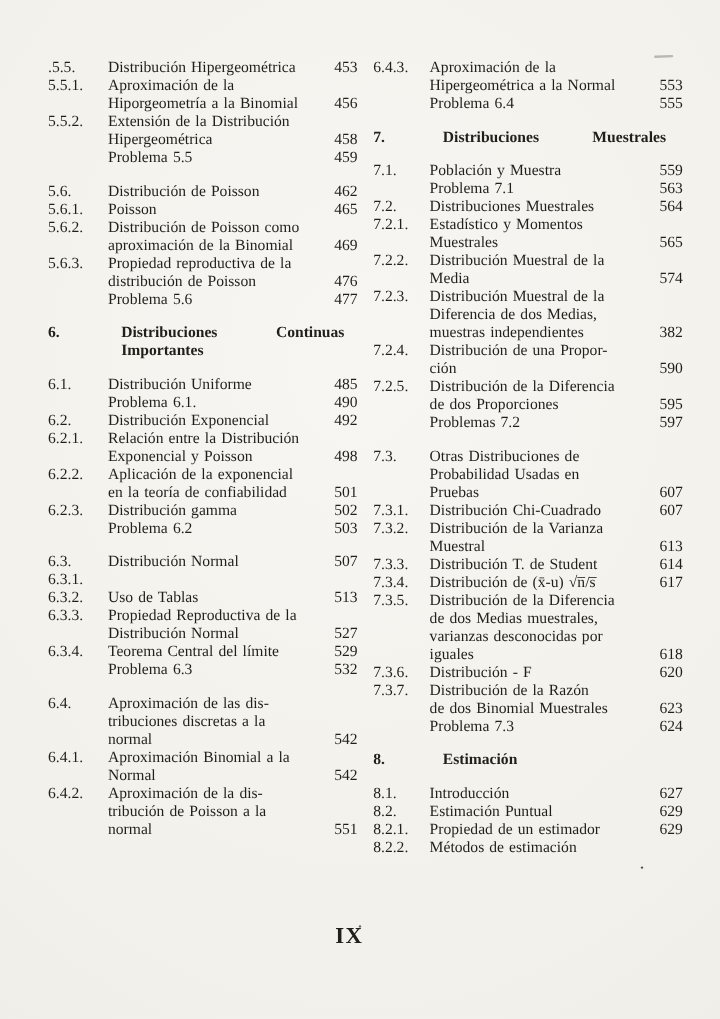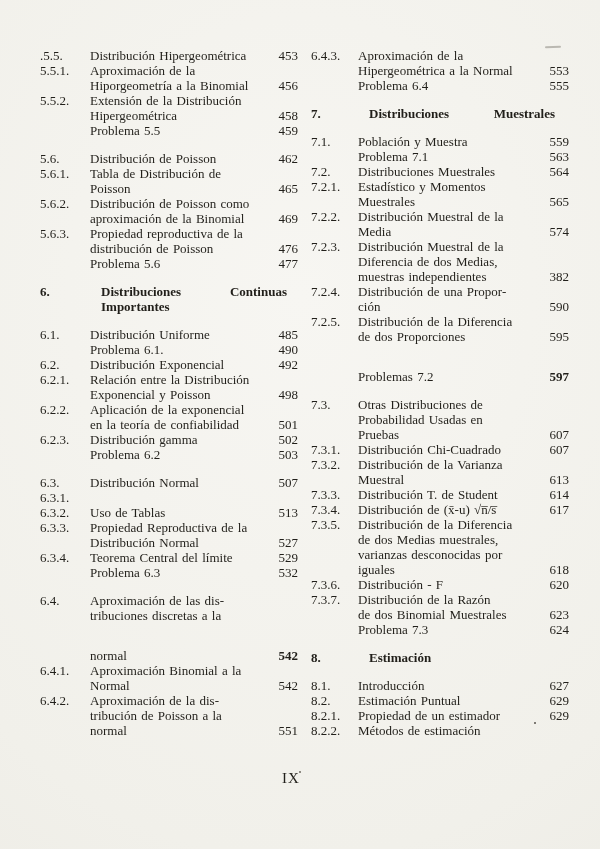--- a/index.html
+++ b/index.html
@@ -19,28 +19,28 @@
   }
   .col-left  { left: 40px; }
   .col-right { left: 311px; }
   .row { display: flex; }
   .num { width: 50px; flex: 0 0 50px; }
   .col-right .num { width: 47px; flex-basis: 47px; }
   .body { flex: 1; min-width: 0; }
   .line { display: flex; justify-content: space-between; align-items: baseline; }
   .txt { white-space: nowrap; }
   .pg  { padding-left: 5px; white-space: nowrap; }
-  .pg.bold { font-weight: 700; margin-top: 25px; }
+  .pg.bold { font-weight: 400; }
   .heading { font-weight: 700; }
   .heading .body { padding-left: 11px; }
   .line.spread { width: 186px; gap: 12px; }
   .gap { height: 13px; }
   .footer {
     position: absolute; left: 0; top: 770px; width: 600px;
-    text-align: center; font-size: 15px; font-weight: 400;
+    text-align: center; font-size: 19px; font-weight: 700;
     letter-spacing: 1px; padding-right: 18px; box-sizing: border-box;
   }
   .artifact { position: absolute; }
   #art-dash {
     left: 545px; top: 46px; width: 16px; height: 2px;
     background: #bab8b1; transform: rotate(-2deg); border-radius: 1px;
   }
   #art-dot {
     left: 534px; top: 722px; width: 2px; height: 2px;
     background: #57534c; border-radius: 50%;
@@ -105,23 +105,20 @@
         <div class="line">
           <span class="txt">Distribución de Poisson</span>
           <span class="pg">462</span>
         </div>
       </div>
     </div>
     <div class="row">
       <span class="num">5.6.1.</span>
       <div class="body">
         <div class="line">
-          <span class="txt">Tabla de Distribución de</span>
-        </div>
-        <div class="line">
           <span class="txt">Poisson</span>
           <span class="pg">465</span>
         </div>
       </div>
     </div>
     <div class="row">
       <span class="num">5.6.2.</span>
       <div class="body">
         <div class="line">
           <span class="txt">Distribución de Poisson como</span>

